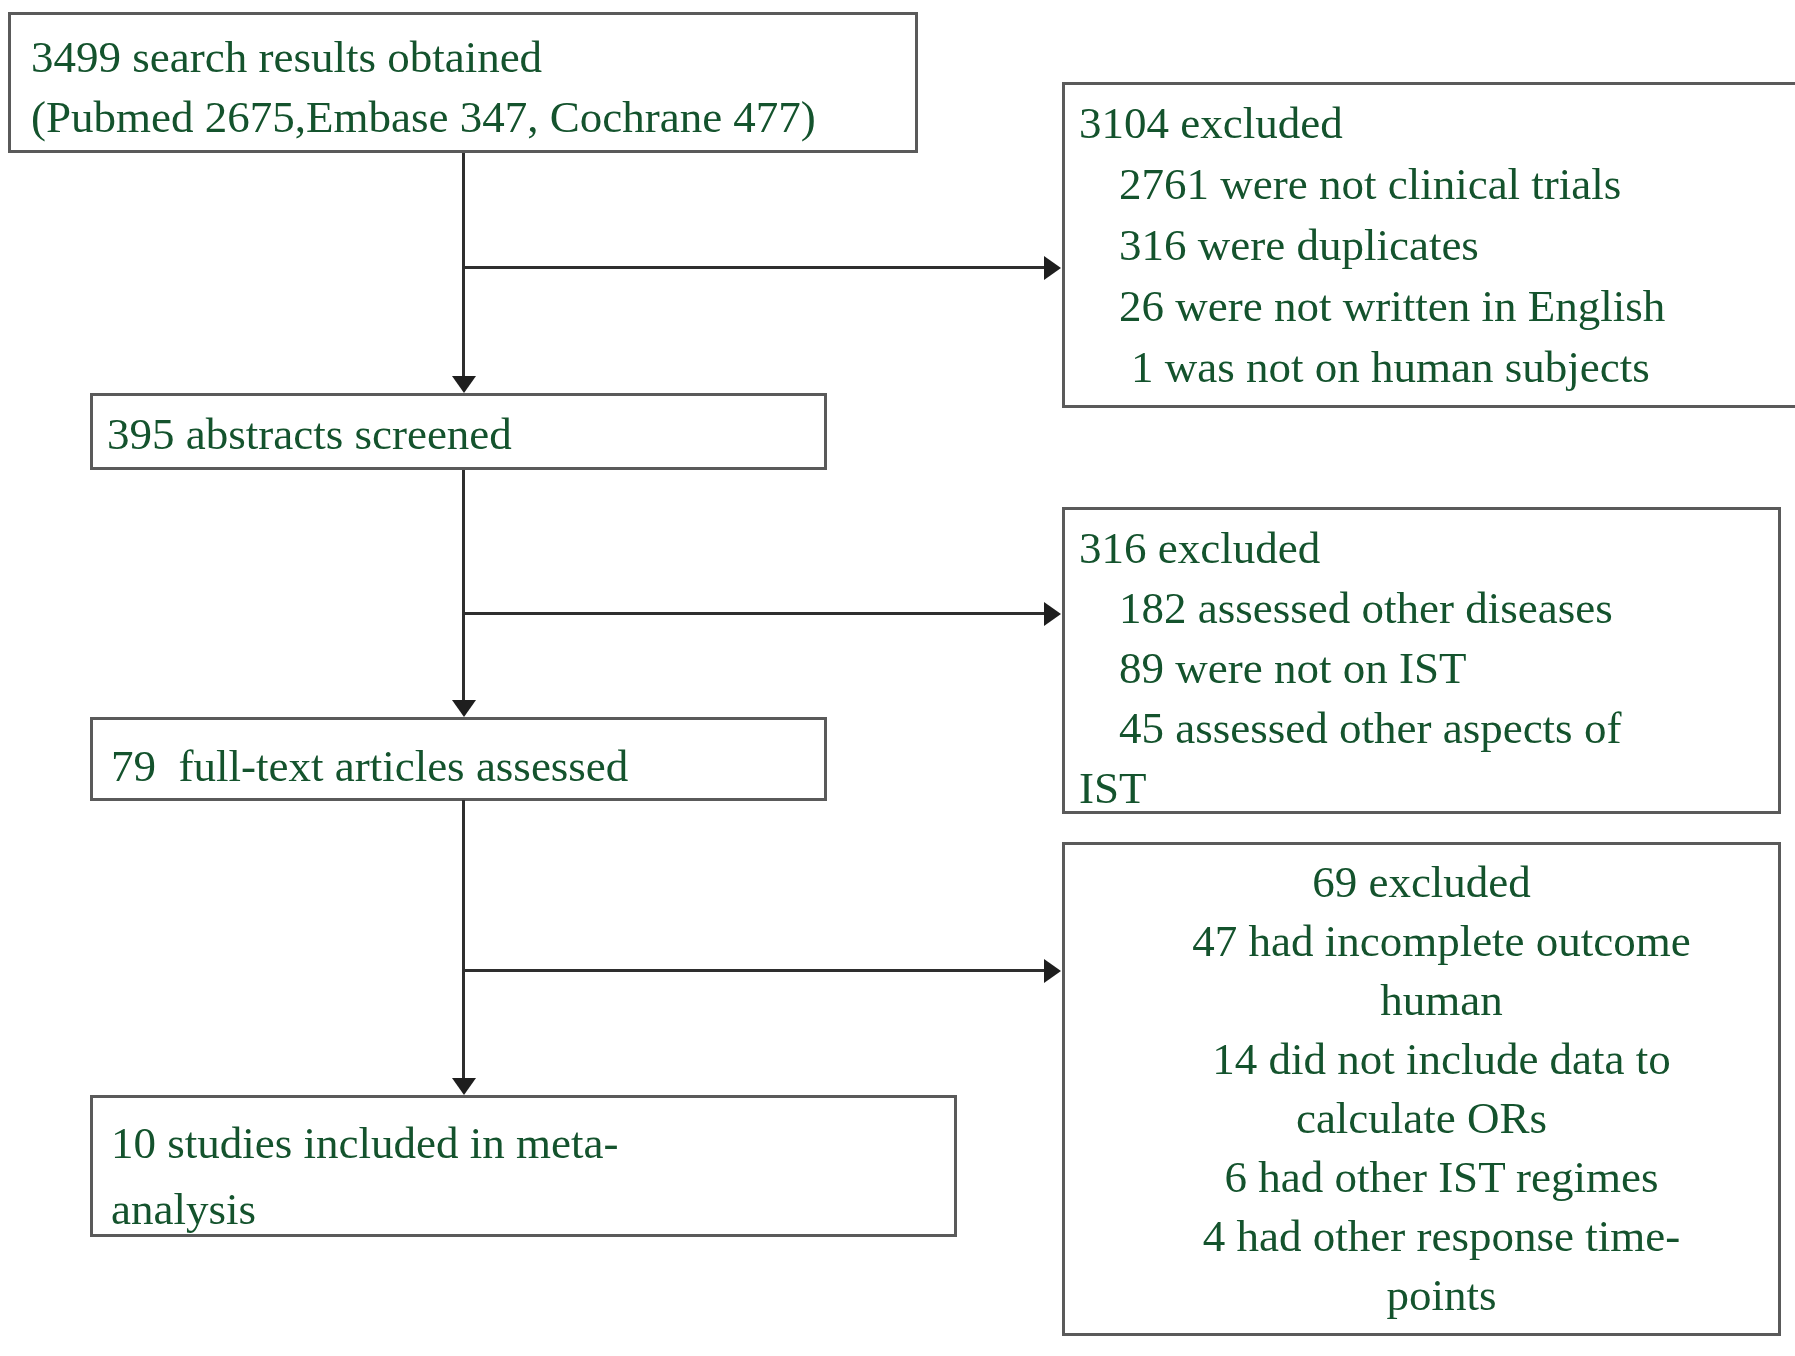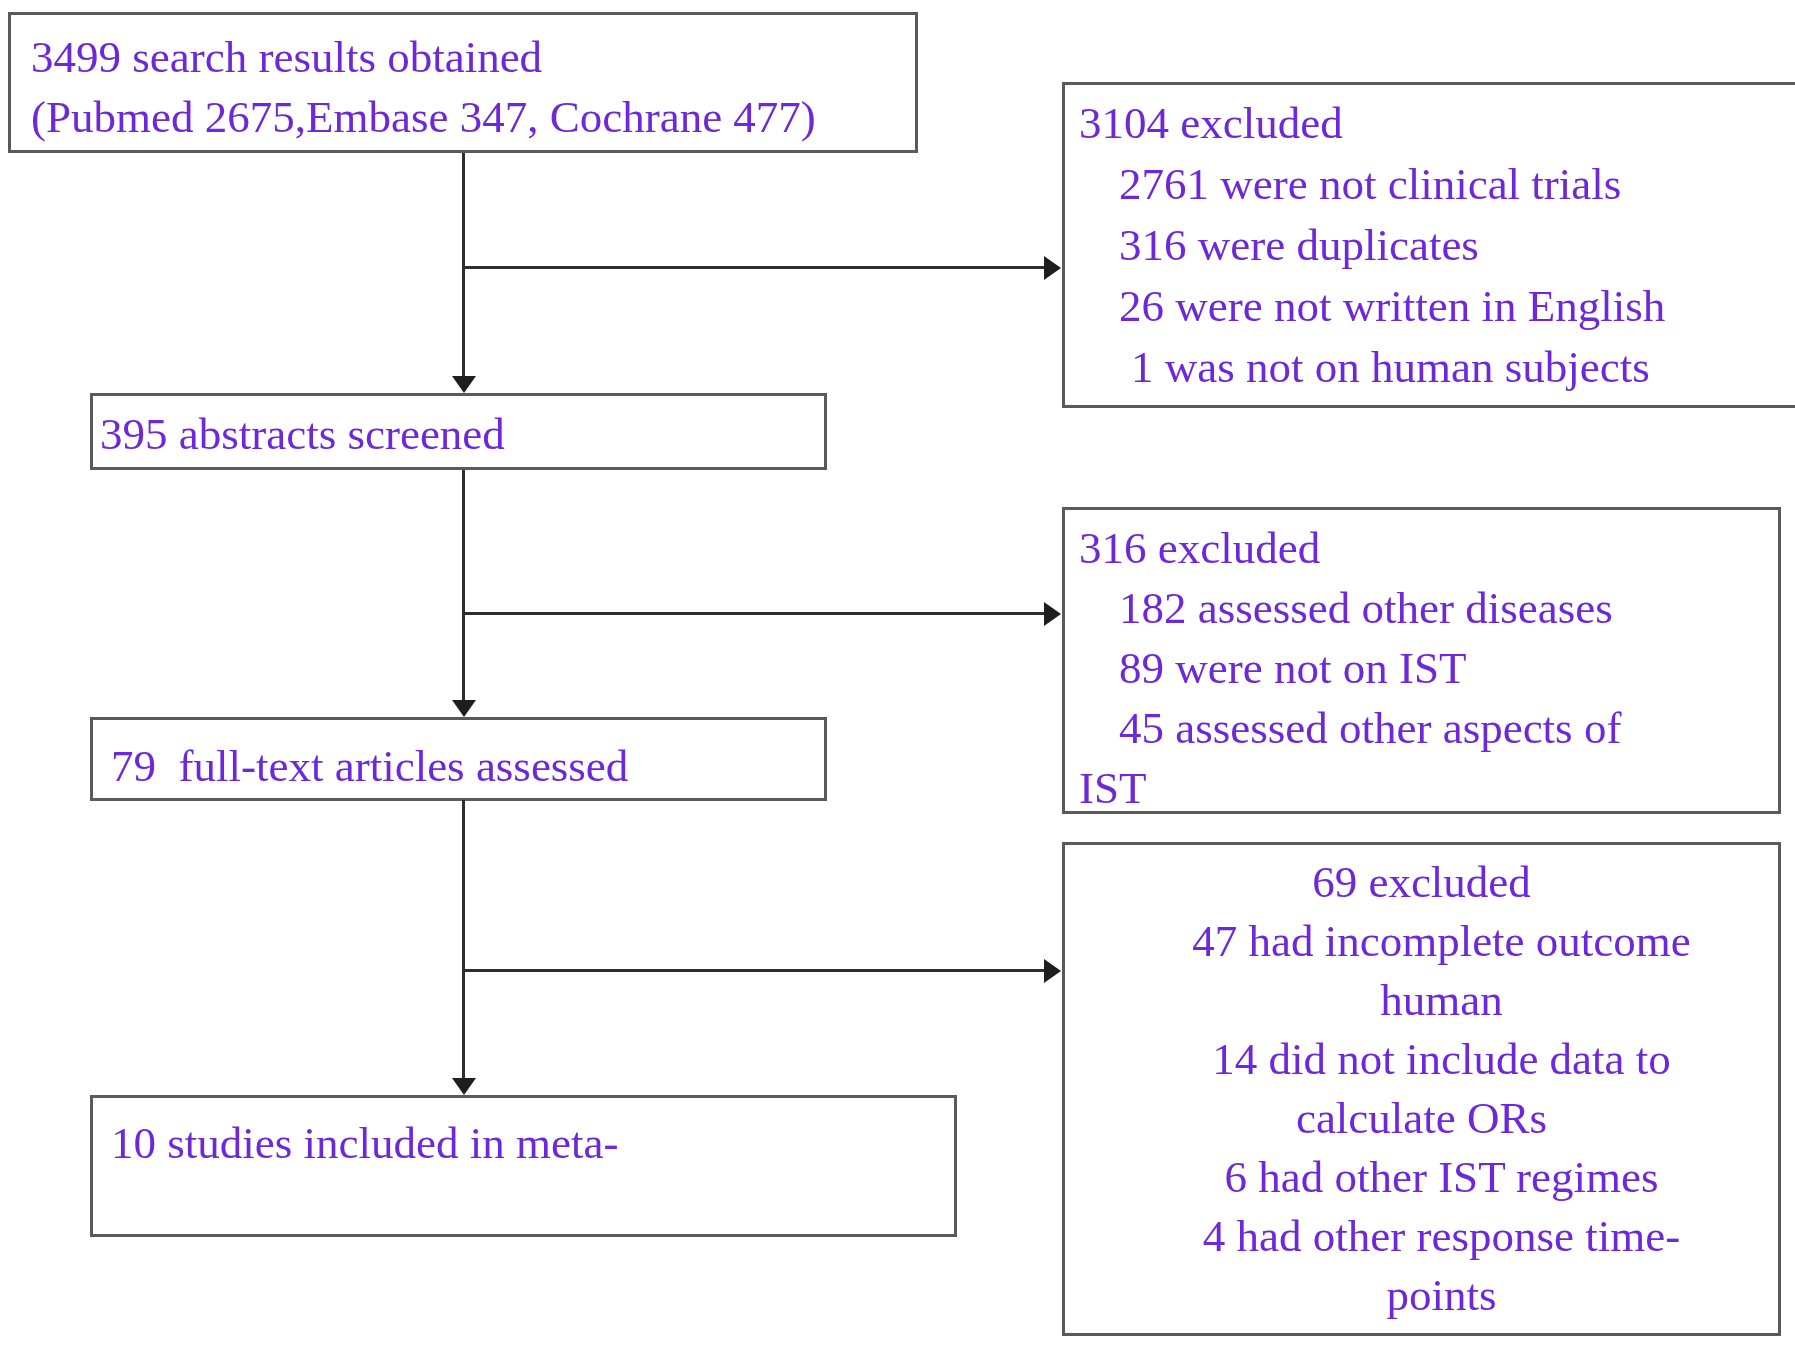--- a/index.html
+++ b/index.html
@@ -6,39 +6,39 @@
     margin: 0;
     padding: 0;
     background: #ffffff;
   }
   .canvas {
     position: relative;
     width: 1795px;
     height: 1356px;
     background: #ffffff;
     font-family: "Liberation Serif", "DejaVu Serif", serif;
-    color: #6d28d9;
+    color: #14532d;
     overflow: hidden;
   }
   .box {
     position: absolute;
     border: 3px solid #5a5a5a;
     background: #ffffff;
     box-sizing: border-box;
     font-size: 45px;
   }
   .lbox { line-height: 60px; }
   .rbox { line-height: 60px; }
   .line { white-space: pre-wrap; }
   .ind1 { padding-left: 40px; }
   .ind2 { padding-left: 52px; }
 
   
   .b-search   { left: 8px;    top: 12px;   width: 910px; height: 141px; padding: 12px 20px; }
-  .b-abstract { left: 90px;   top: 393px;  width: 737px; height: 77px;  padding: 8px 7px; }
+  .b-abstract { left: 90px;   top: 393px;  width: 737px; height: 77px;  padding: 8px 14px; }
   .b-fulltext { left: 90px;   top: 717px;  width: 737px; height: 84px;  padding: 16px 18px; }
   .b-included { left: 90px;   top: 1095px; width: 867px; height: 142px; padding: 12px 18px; line-height: 66px; }
   .b-excl1    { left: 1062px; top: 82px;   width: 802px; height: 326px; padding: 8px 14px;  line-height: 61px; }
   .b-excl2    { left: 1062px; top: 469px;  width: 719px; height: 307px; padding: 8px 14px;  line-height: 60px; margin-top: 38px; }
   .b-excl3    { left: 1062px; top: 842px;  width: 719px; height: 494px; padding: 8px 14px;  line-height: 59px; text-align: center; }
 
   
   .vline, .hline {
     position: absolute;
     background: #2e2e2e;
@@ -87,20 +87,21 @@
   <div class="box lbox b-abstract">
     <div class="line">395 abstracts screened</div>
   </div>
 
   <div class="box lbox b-fulltext">
     <div class="line">79  full-text articles assessed</div>
   </div>
 
   <div class="box lbox b-included">
     <div class="line">10 studies included in meta-</div>
+    <div class="line">analysis</div>
   </div>
 
   <div class="box rbox b-excl1">
     <div class="line">3104 excluded</div>
     <div class="line ind1">2761 were not clinical trials</div>
     <div class="line ind1">316 were duplicates</div>
     <div class="line ind1">26 were not written in English</div>
     <div class="line ind2">1 was not on human subjects</div>
   </div>
 

